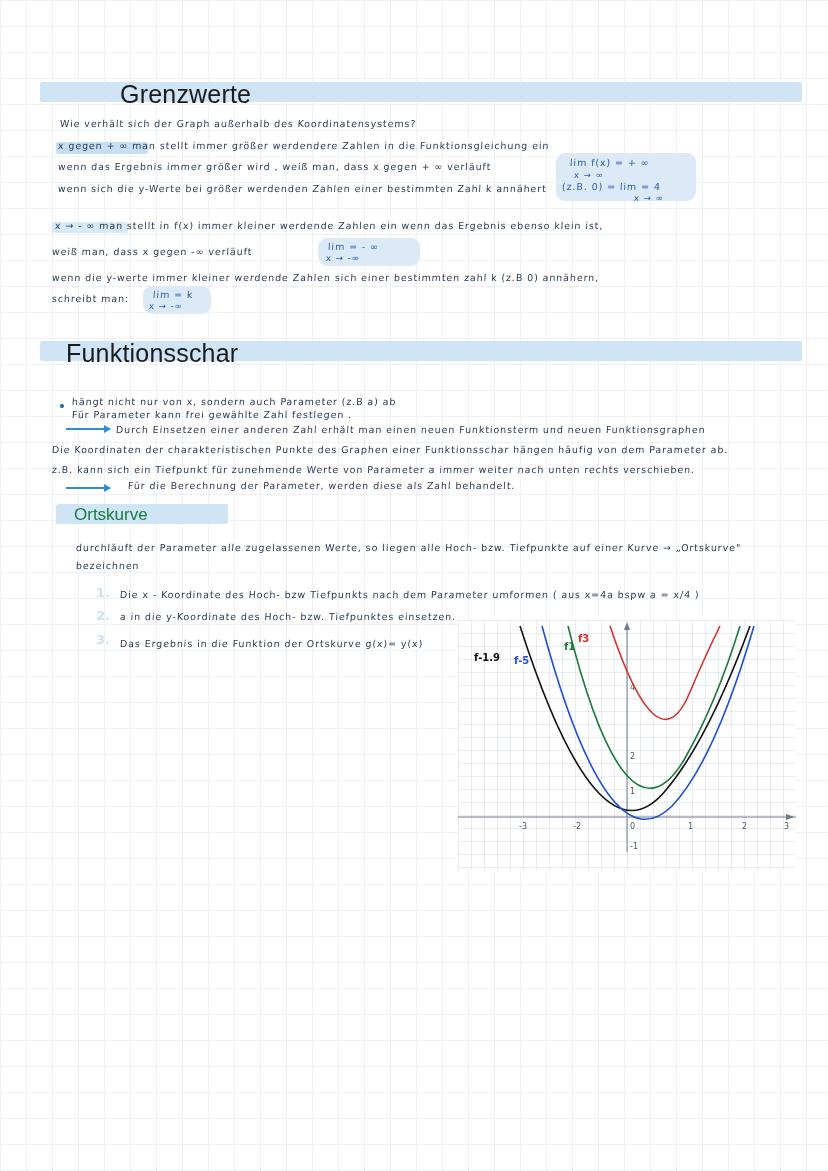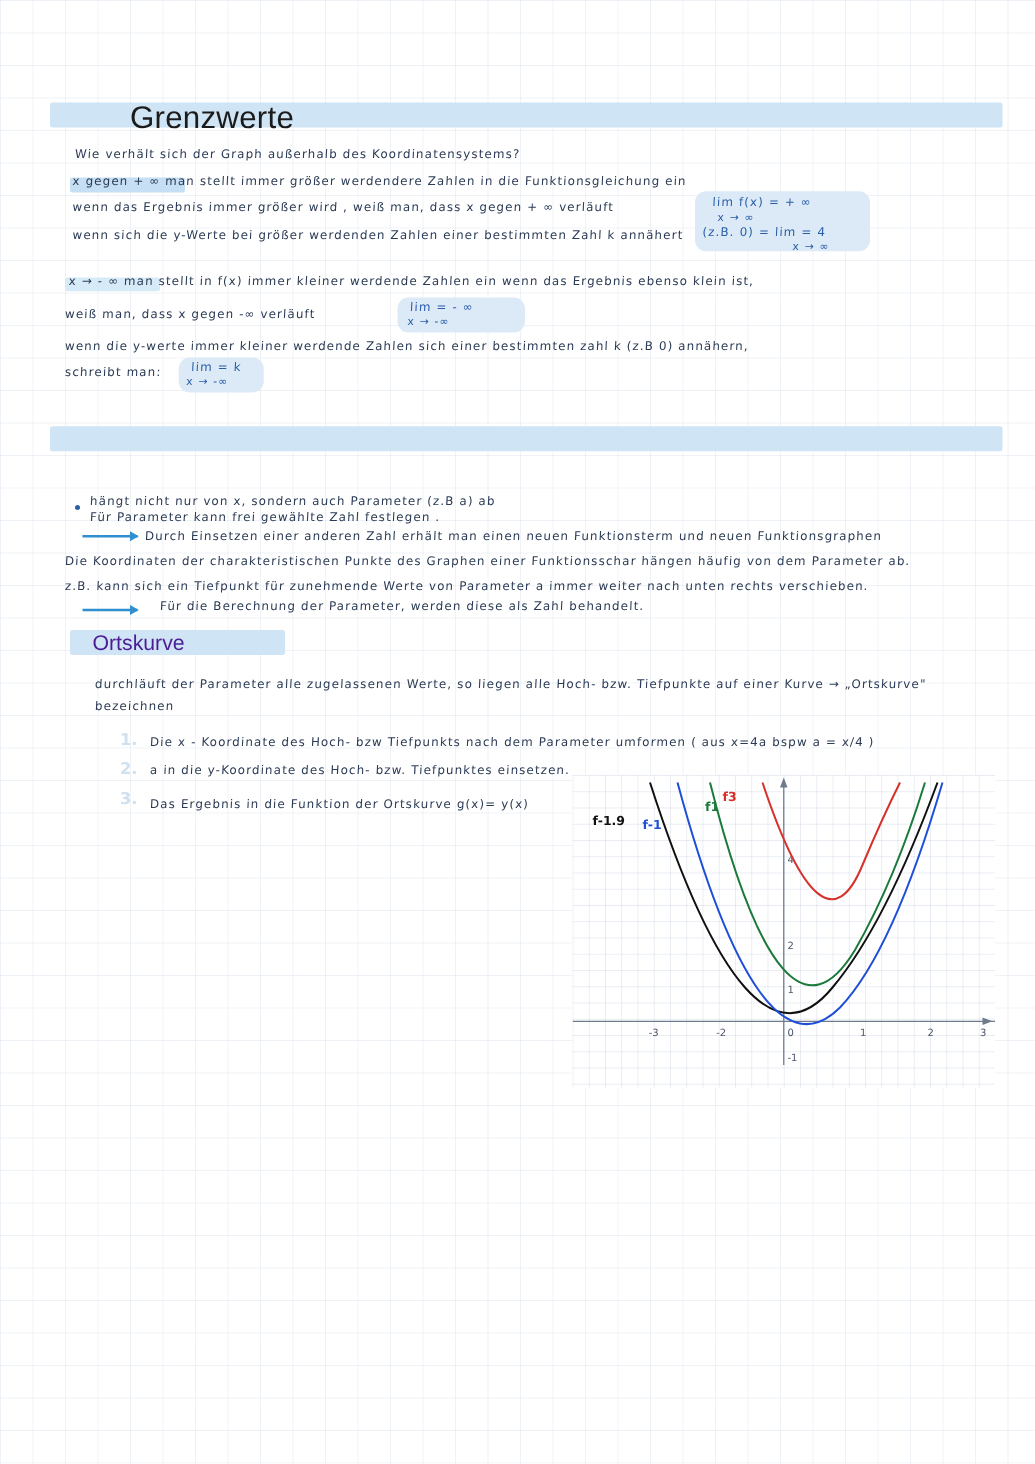--- a/index.html
+++ b/index.html
@@ -32,21 +32,21 @@
     position:absolute;
     font-size:25px;
     color:#1b1b1b;
     font-weight:400;
     letter-spacing:0.2px;
     font-family:"Liberation Sans", sans-serif;
   }
   .h-sub {
     position:absolute;
     font-size:17px;
-    color:#4c1d95;
+    color:#15803d;
     font-weight:400;
   }
 
   
   .hw {
     position:absolute;
     font-family:"DejaVu Sans", sans-serif;
     font-size:9.5px;
     color:#2b3b55;
     letter-spacing:0.9px;
@@ -119,21 +119,21 @@
   }
 </style>
 </head>
 <body>
 
 <div class="paper-grid"></div>
 
 <div class="page">
 
   <div class="hl-band" style="left:40px; top:82px; width:762px; height:20px;"></div>
-  <div class="h-title" style="left:104px; top:80px;">Grenzwerte</div>
+  <div class="h-title" style="left:120px; top:80px;">Grenzwerte</div>
 
   <div class="hw" style="left:60px; top:118px;">Wie verhält sich der Graph außerhalb des Koordinatensystems?</div>
 
   <div class="mark" style="left:56px; top:142px; width:92px; height:12px;"></div>
   <div class="hw" style="left:58px; top:140px;">x gegen + ∞        man stellt immer größer werdendere Zahlen in die Funktionsgleichung ein</div>
 
   <div class="hw" style="left:58px; top:161px;">wenn das Ergebnis immer größer wird , weiß man, dass x gegen + ∞ verläuft</div>
   <div class="hw" style="left:58px; top:183px;">wenn sich die y-Werte bei größer werdenden Zahlen einer bestimmten Zahl k annähert</div>
 
   <div class="limbox" style="left:556px; top:153px; width:140px; height:48px;">
@@ -155,20 +155,21 @@
 
   <div class="hw" style="left:52px; top:272px;">wenn die y-werte immer kleiner werdende Zahlen sich einer bestimmten zahl k (z.B 0) annähern,</div>
   <div class="hw" style="left:52px; top:293px;">schreibt man:</div>
 
   <div class="limbox" style="left:143px; top:286px; width:68px; height:28px;">
     <div class="hw blue" style="left:10px; top:3px;">lim    = k</div>
     <div class="hw blue small" style="left:6px; top:15px;">x → -∞</div>
   </div>
 
   <div class="hl-band" style="left:40px; top:341px; width:762px; height:20px;"></div>
+  <div class="h-title" style="left:66px; top:339px;">Funktionsschar</div>
 
   <div class="bullet" style="left:60px; top:404px;"></div>
   <div class="hw" style="left:72px; top:396px;">hängt nicht nur von x, sondern auch Parameter   (z.B a) ab</div>
   <div class="hw" style="left:72px; top:409px;">Für Parameter kann frei gewählte Zahl festlegen .</div>
 
   <div class="arrow" style="left:66px; top:428px; width:44px;"></div>
   <div class="hw" style="left:116px; top:424px;">Durch Einsetzen einer anderen Zahl erhält man einen neuen Funktionsterm  und neuen Funktionsgraphen</div>
   <div class="hw" style="left:52px; top:444px;">Die Koordinaten der charakteristischen Punkte des Graphen einer Funktionsschar hängen häufig von dem Parameter ab.</div>
   <div class="hw" style="left:52px; top:464px;">z.B. kann sich ein Tiefpunkt für zunehmende Werte von Parameter a immer weiter nach unten rechts verschieben.</div>
 
@@ -213,17 +214,17 @@
       </g>
 
       <path d="M 62,6 Q 141,252 208,170 Q 250,120 292,6" fill="none" stroke="#111111" stroke-width="1.6"></path>
       <path d="M 84,6 Q 150,250 214,186 Q 256,142 296,6" fill="none" stroke="#1f4fd8" stroke-width="1.6"></path>
       <path d="M 110,6 Q 168,236 226,140 Q 258,84 282,6" fill="none" stroke="#1b7a3a" stroke-width="1.6"></path>
       <path d="M 152,6 Q 200,150 232,72 Q 248,34 262,6" fill="none" stroke="#d6312b" stroke-width="1.6"></path>
     </svg>
   </div>
 
   <div class="chart-label" style="left:474px; top:652px; color:#111111;">f-1.9</div>
-  <div class="chart-label" style="left:514px; top:655px; color:#1f4fd8;">f-1</div>
+  <div class="chart-label" style="left:514px; top:655px; color:#1f4fd8;">f-5</div>
   <div class="chart-label" style="left:564px; top:641px; color:#1b7a3a;">f1</div>
   <div class="chart-label" style="left:578px; top:633px; color:#d6312b;">f3</div>
 
 </div>
 
 </body></html>

